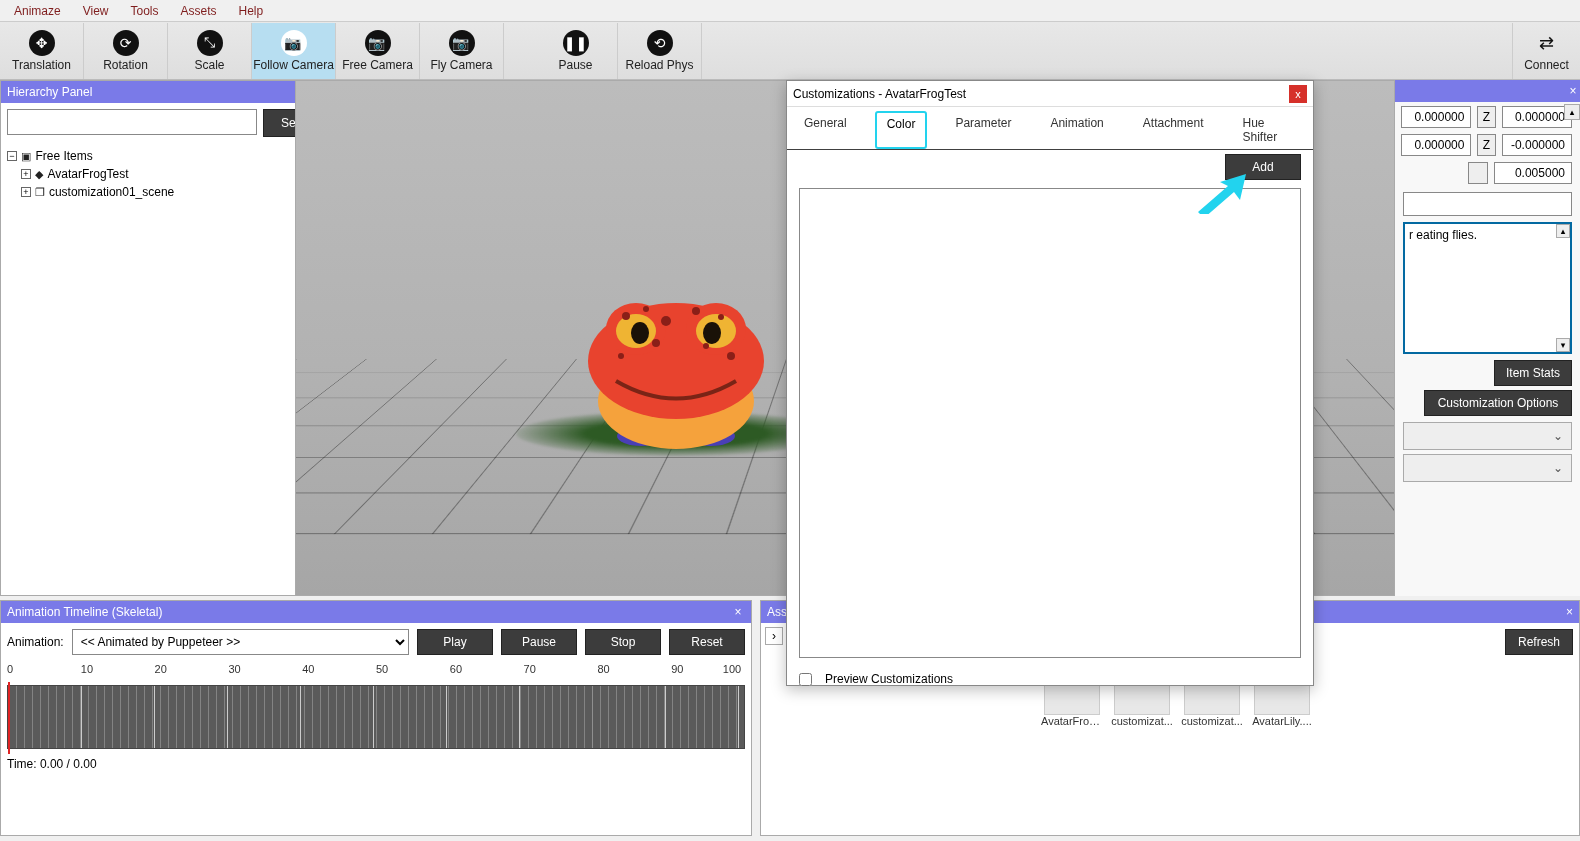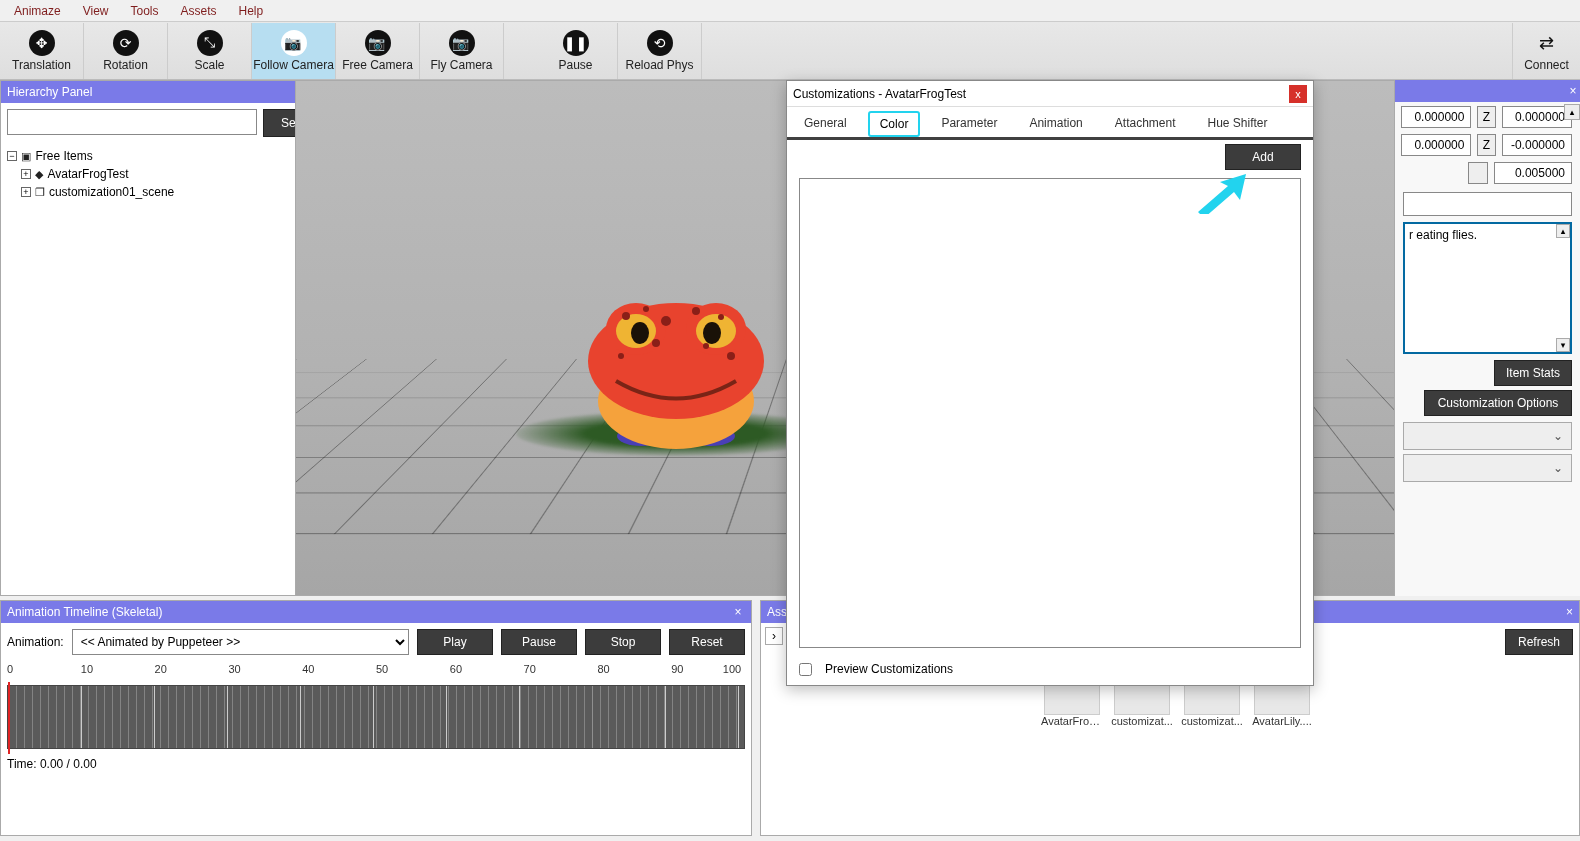--- a/index.html
+++ b/index.html
@@ -75,21 +75,21 @@
   .assets .thumbrow { position:absolute; left:210px; right:8px; top:58px; height:160px; display:flex; gap:8px;}
   .assets .thumb { width:62px; display:flex; flex-direction:column; align-items:center; }
   .assets .thumb .sq { width:56px; height:56px; background:#e8e8e8; border:1px solid #ccc;}
   .assets .thumb .lab { font-size:11px; color:#333; text-align:center; overflow:hidden; text-overflow:ellipsis; white-space:nowrap; width:100%;}
   .assets .dots { font-size:14px; color:#333;}
 
   
   .modal { position:absolute; left:786px; top:0; width:528px; height:606px; background:#fff; border:1px solid #888; box-shadow:0 4px 14px rgba(0,0,0,.25);}
   .modal .titlebar { height:26px; display:flex; align-items:center; justify-content:space-between; padding:0 6px; border-bottom:1px solid #ddd;}
   .modal .titlebar .close { width:18px; height:18px; background:#d6302a; color:#fff; display:flex; align-items:center; justify-content:center; font-size:11px;}
-  .modal .tabs { display:flex; gap:10px; padding:4px 6px 0 6px; border-bottom:3px solid #404040;}
+  .modal .tabs { display:flex; gap:17px; padding:4px 6px 0 6px; border-bottom:1px solid #404040;}
   .modal .tab { padding:4px 10px; border:1px solid transparent; color:#333;}
   .modal .tab.active { border:2px solid #22d3ee; border-radius:3px; color:#000;}
   .modal .addrow { display:flex; justify-content:flex-end; padding:4px 12px;}
   .modal .addrow .dark-btn { width:76px; height:26px;}
   .modal .listarea { margin:4px 12px 8px 12px; height:470px; border:1px solid #888; background:#fff;}
   .modal .preview { display:flex; align-items:flex-end; gap:13px; padding:6px 12px;}
   .modal .preview input { width:13px; height:13px;}
   
   .arrow { position:absolute; left:1196px; top:94px; width:52px; height:40px; }
   .arrow svg path { fill:#22d3ee; }

